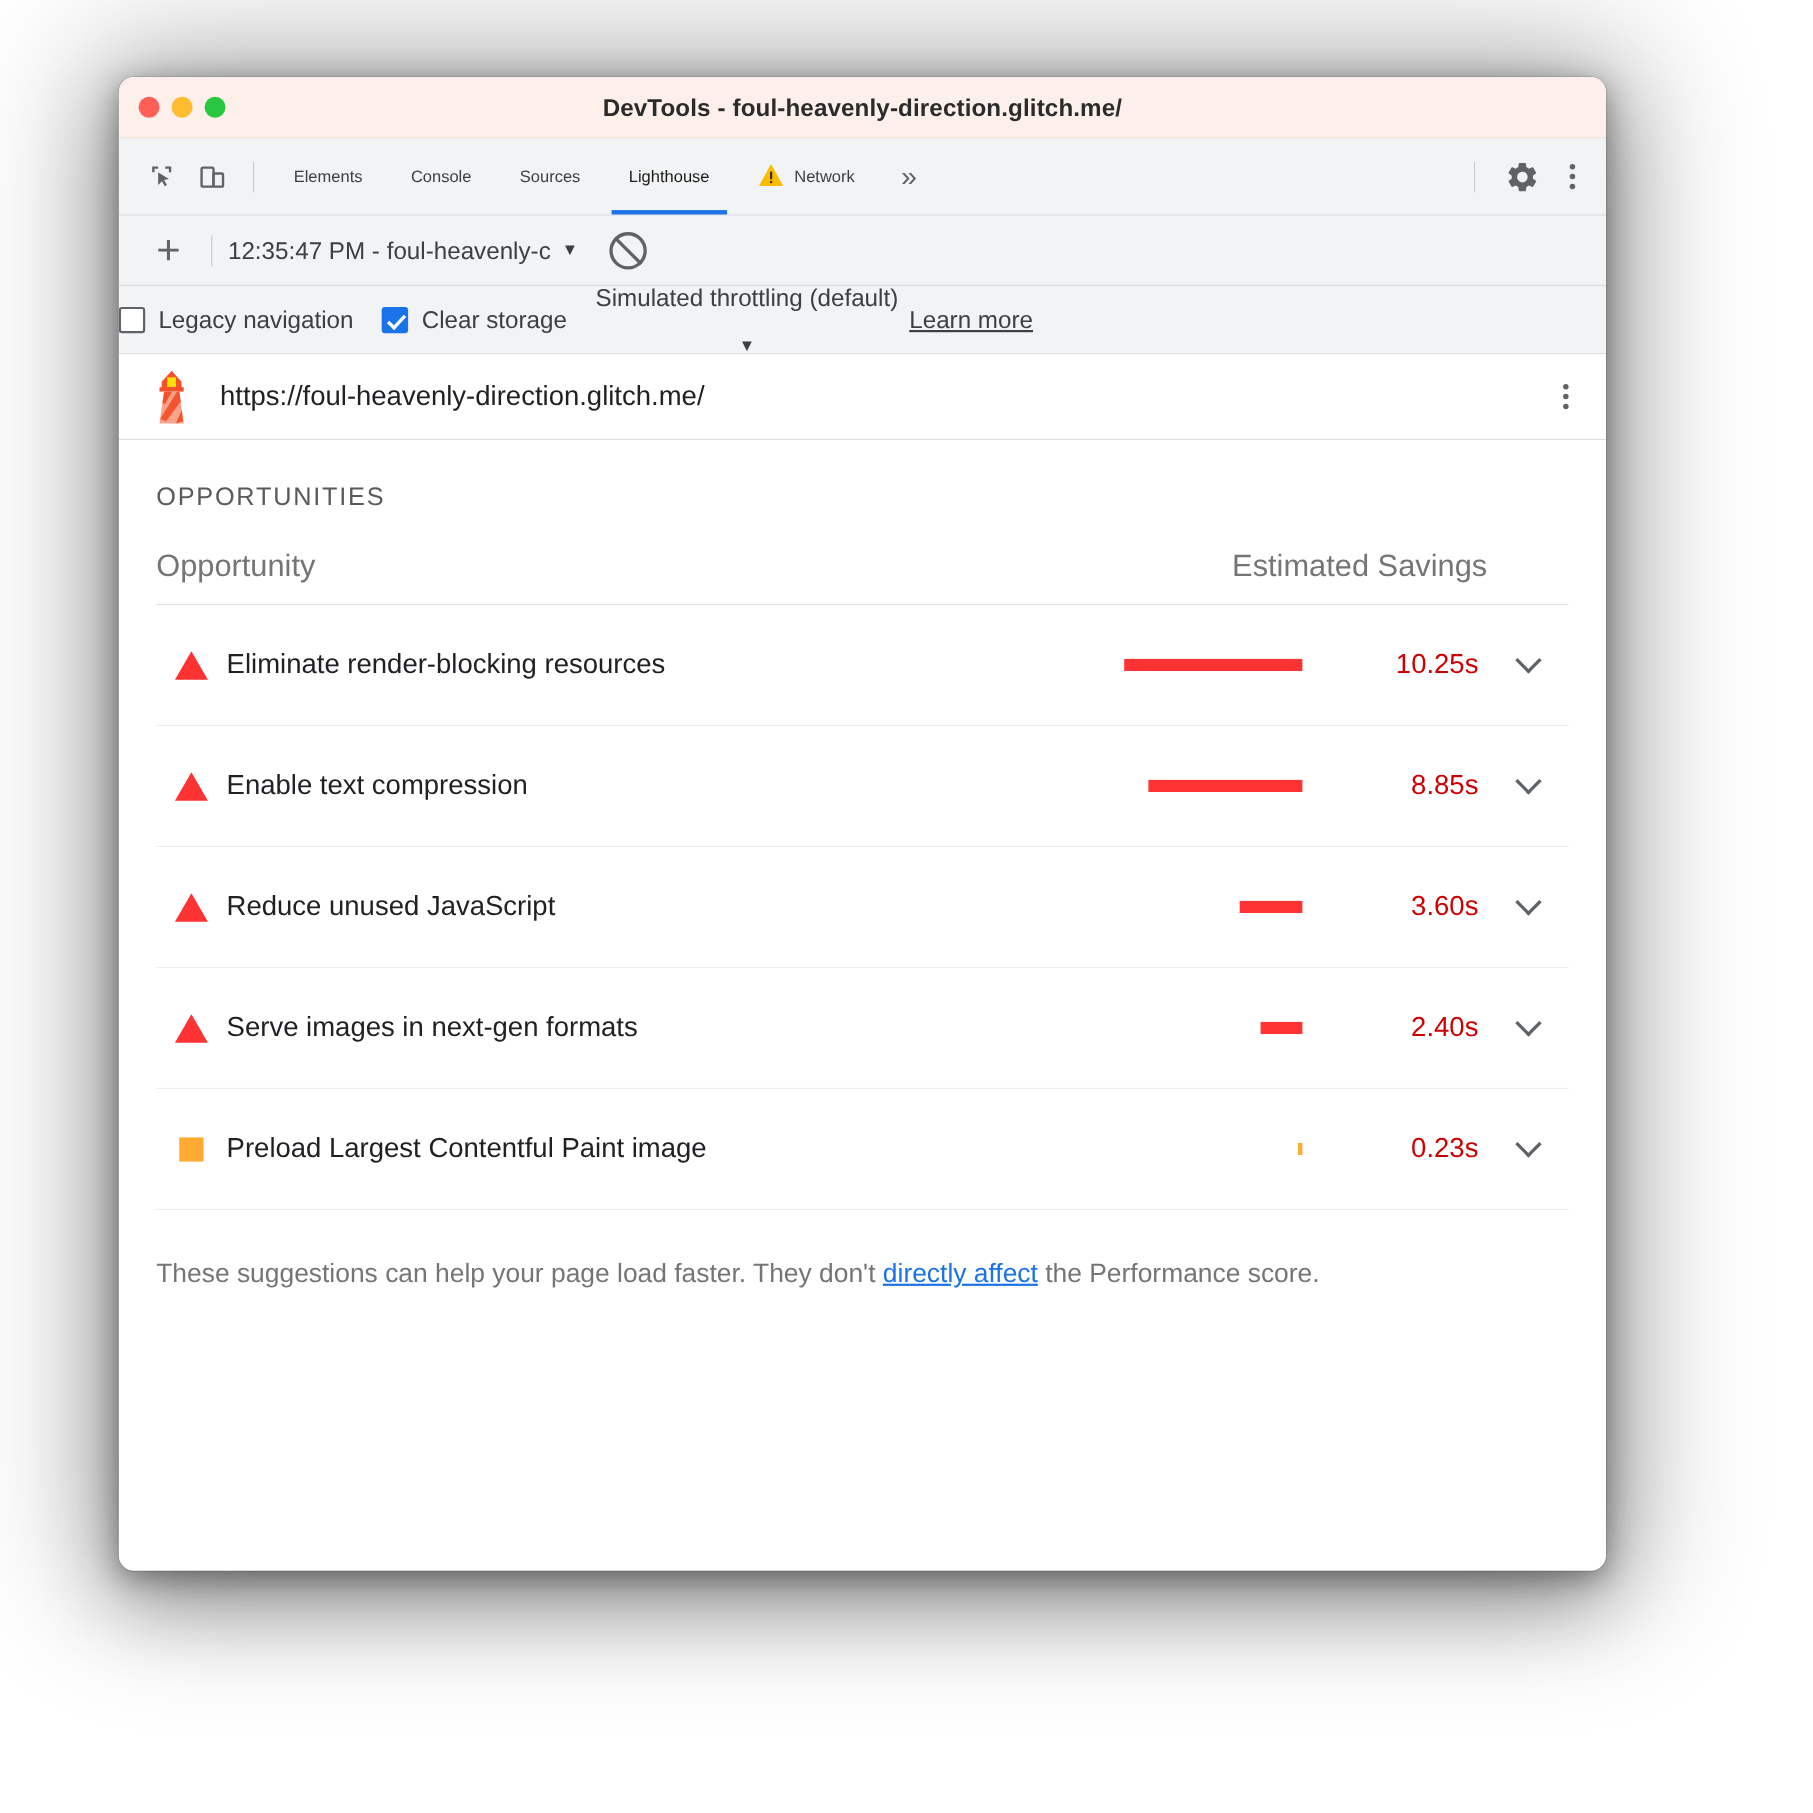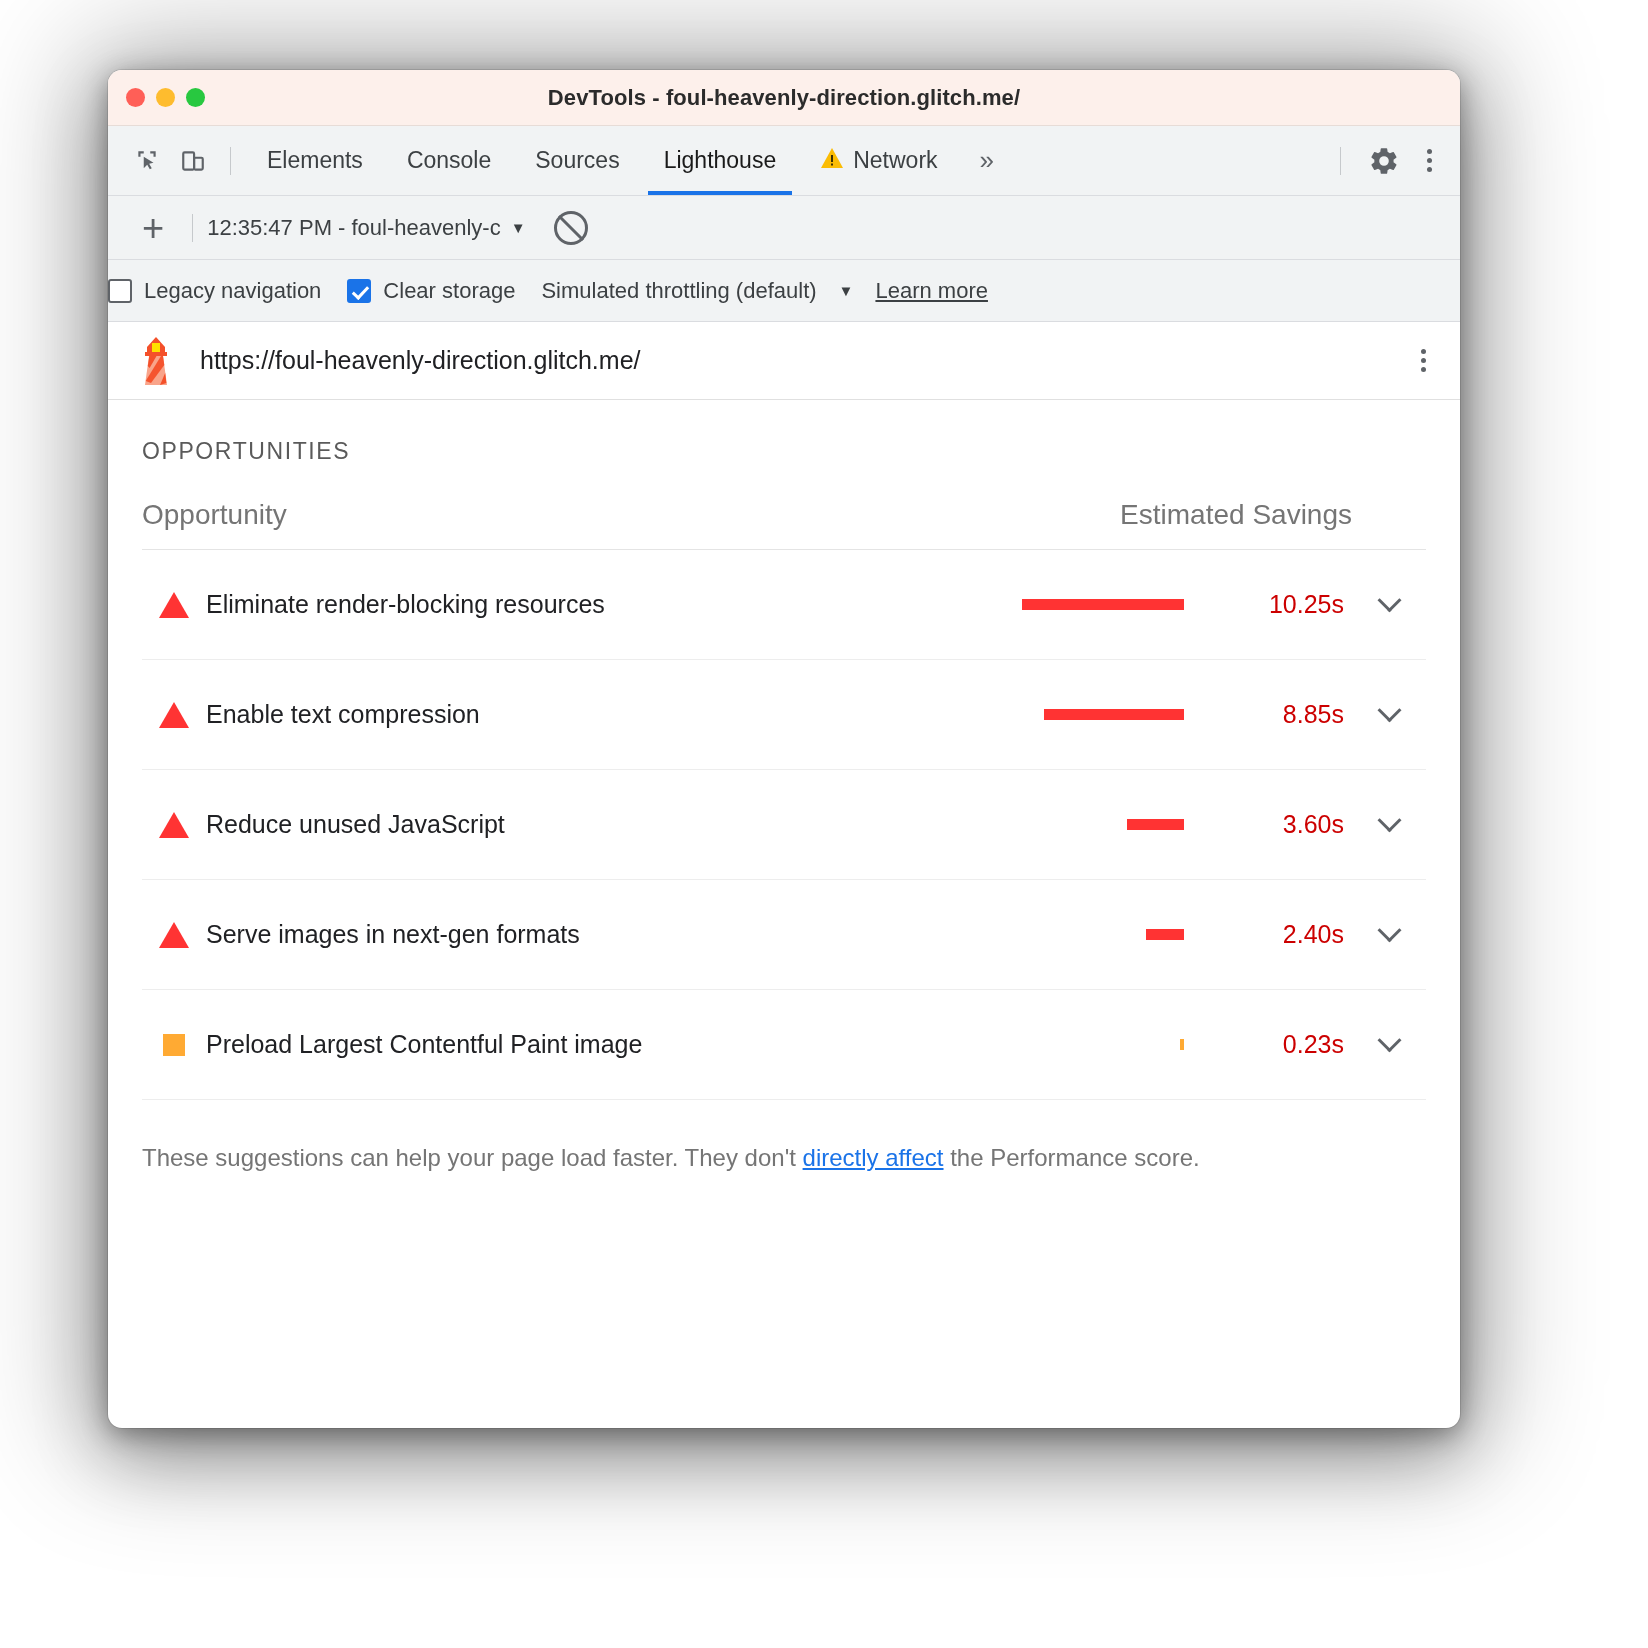--- a/index.html
+++ b/index.html
@@ -70,21 +70,21 @@
     display: flex; align-items: center; justify-content: center;
     color: #5f6368;
   }
   .vsep { width: 1px; height: 28px; background: #c6c9cc; margin: 0 14px; }
   .tabs { display: flex; align-items: center; height: 100%; }
   .tab {
     position: relative;
     height: 100%;
     display: flex; align-items: center; gap: 9px;
     padding: 0 22px;
-    font-size: 23px;
+    font-size: 15px;
     color: #3c4043;
     white-space: nowrap;
   }
   .tab.active { color: #1a1a1a; }
   .tab.active::after {
     content: "";
     position: absolute;
     left: 6px; right: 6px; bottom: 0;
     height: 4px; background: #1a73e8;
   }
@@ -149,21 +149,21 @@
   .cb.checked {
     background: #1a73e8; border-color: #1a73e8;
     position: relative;
   }
   .cb.checked::after {
     content:""; position: absolute;
     left: 7px; top: 2px; width: 6px; height: 13px;
     border: solid #fff; border-width: 0 3px 3px 0;
     transform: rotate(43deg);
   }
-  .throttle { display:flex; align-items:center; gap:22px; margin-right: 22px; }
+  .throttle { display:flex; align-items:center; gap:22px; margin-right: 10px; flex-direction: column; }
   .learn-more { color: #3c4043; text-decoration: underline; }
   
   .urlrow {
     height: 78px;
     background: #ffffff;
     border-bottom: 1px solid #e0e0e0;
     display: flex; align-items: center;
     padding: 0 24px 0 26px;
     position: relative;
   }

